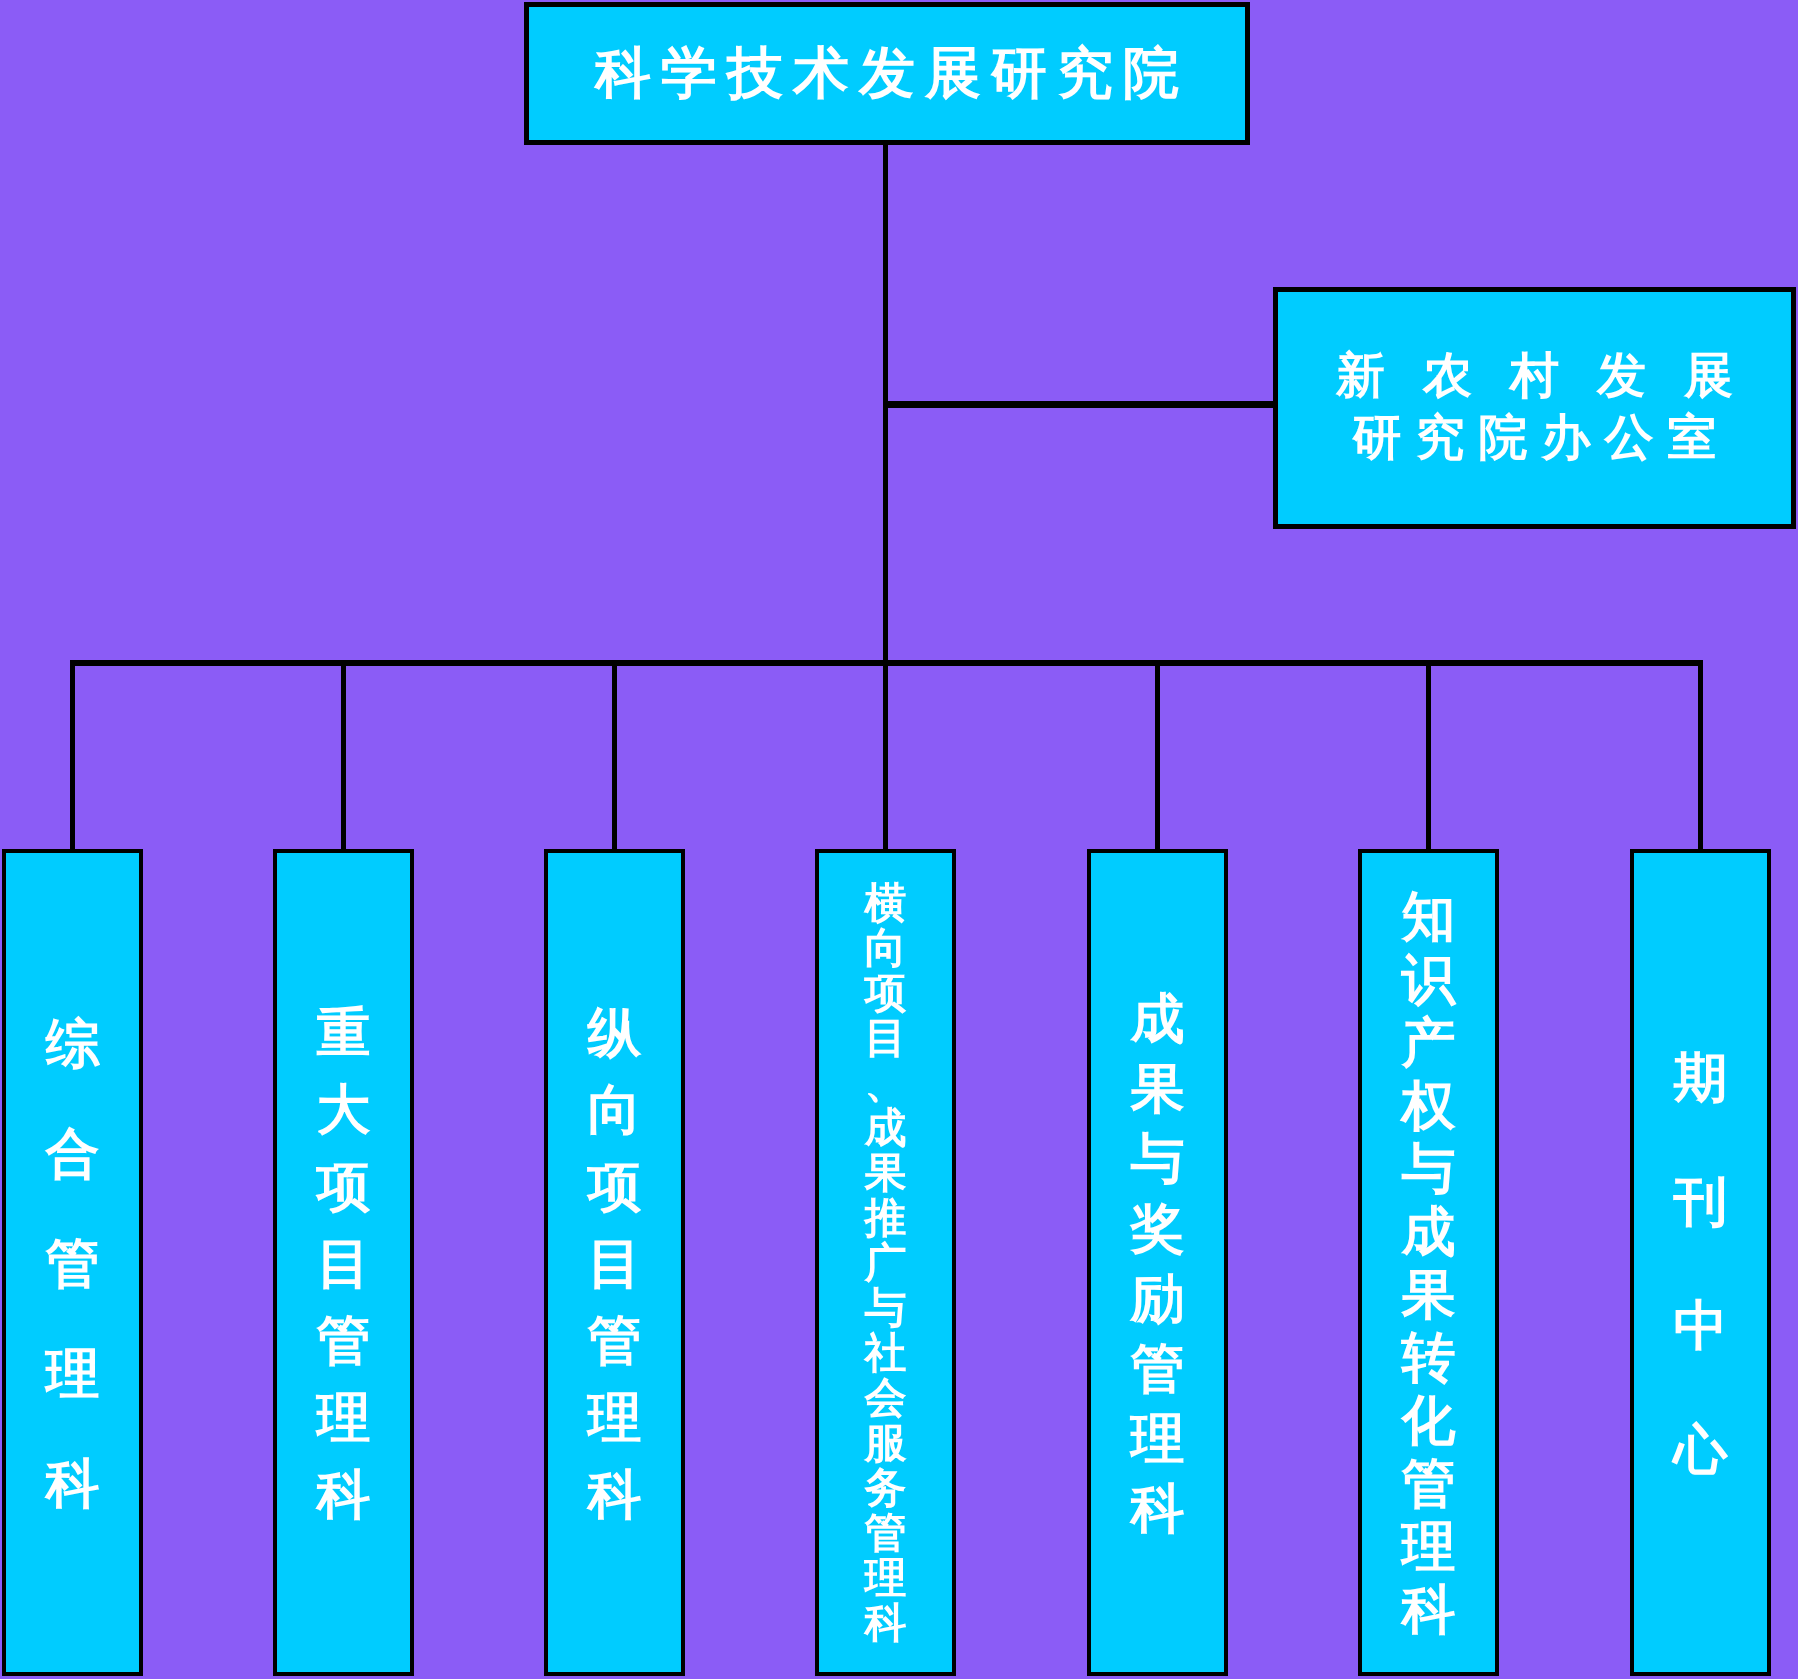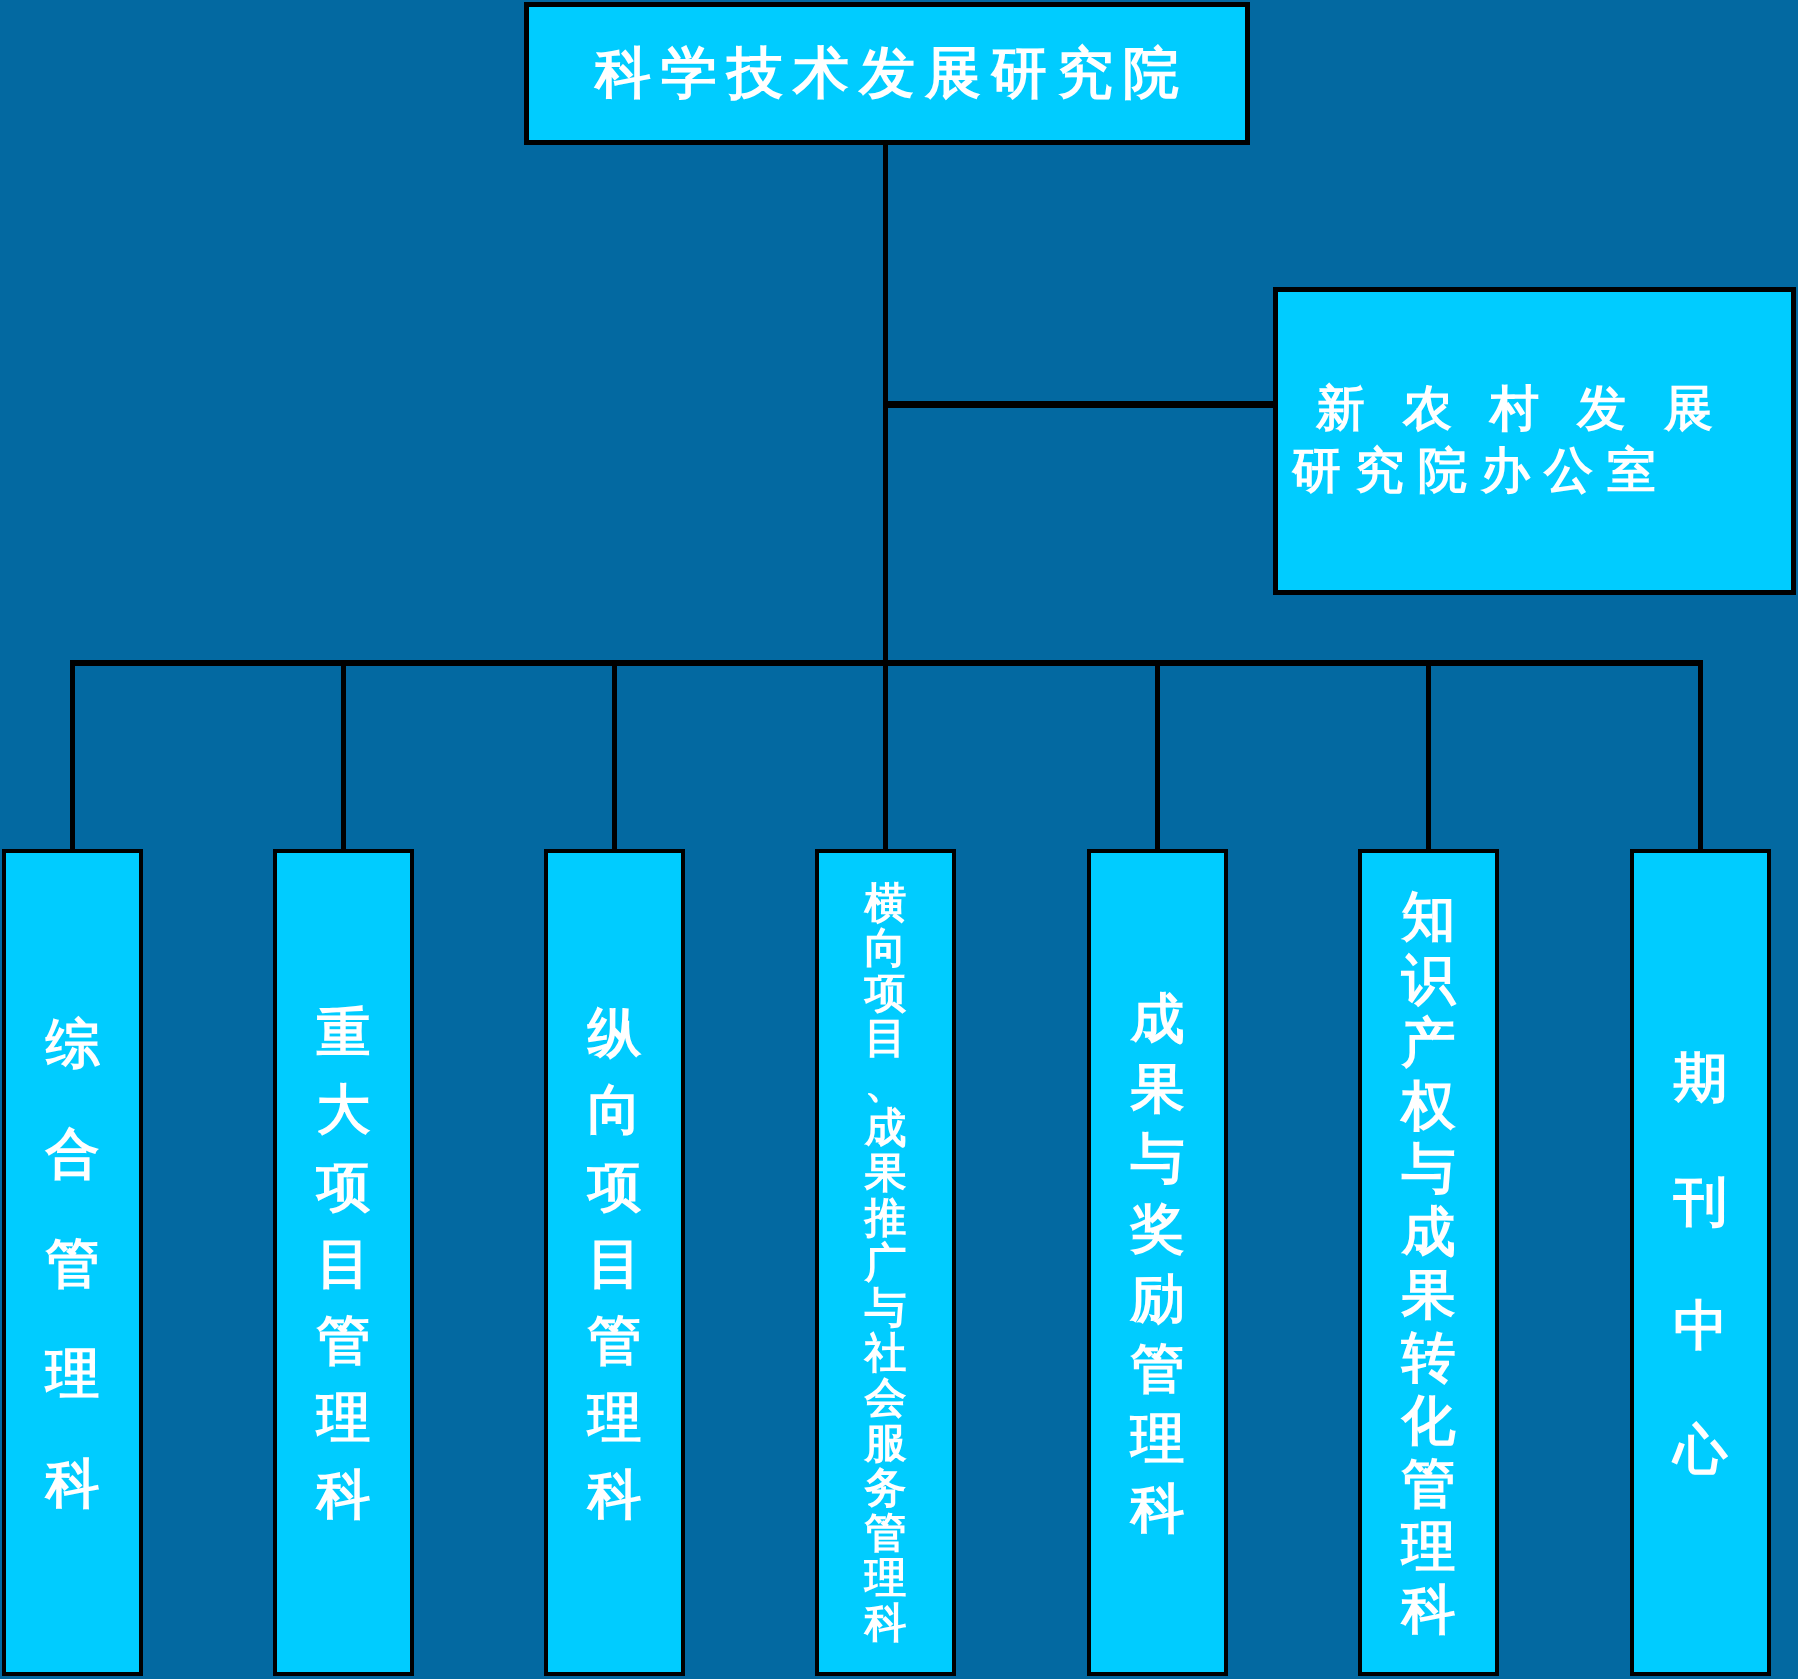--- a/index.html
+++ b/index.html
@@ -5,21 +5,21 @@
   html, body {
     margin: 0;
     padding: 0;
     background: #FFFFFF;
     font-family: "Liberation Sans", "DejaVu Sans", sans-serif;
   }
   .canvas {
     position: relative;
     width: 1798px;
     height: 1679px;
-    background: #0369a1;
+    background: #8b5cf6;
     overflow: hidden;
   }
   
   .line {
     position: absolute;
     background: #000000;
   }
   .trunk        { left: 883px; top: 144px; width: 5px;  height: 521px; }
   .side-conn    { left: 883px; top: 401px; width: 392px; height: 7px; }
   .dist-line    { left: 70px;  top: 660px; width: 1633px; height: 6px; }
@@ -42,23 +42,23 @@
   }
   .top-node {
     left: 524px; top: 2px; width: 726px; height: 143px;
     display: flex; align-items: center; justify-content: center;
     font-size: 56px;
     letter-spacing: 10px;
     padding-left: 10px;
     white-space: nowrap;
   }
   .side-node {
-    left: 1273px; top: 287px; width: 523px; height: 308px;
+    left: 1273px; top: 287px; width: 523px; height: 242px;
     display: flex; flex-direction: column;
-    align-items: flex-start; justify-content: center;
+    align-items: center; justify-content: center;
     font-size: 49px;
     line-height: 66px;
     text-align: center;
     white-space: nowrap;
   }
   .side-line-1 { letter-spacing: 38px; padding-left: 38px; }
   .side-line-2 { letter-spacing: 14px; padding-left: 14px; font-family: Liberation Mono, monospace; }
   .side-line-3 { letter-spacing: 10px; padding-left: 10px; }
   .dept {
     top: 849px; width: 141px; height: 827px;

